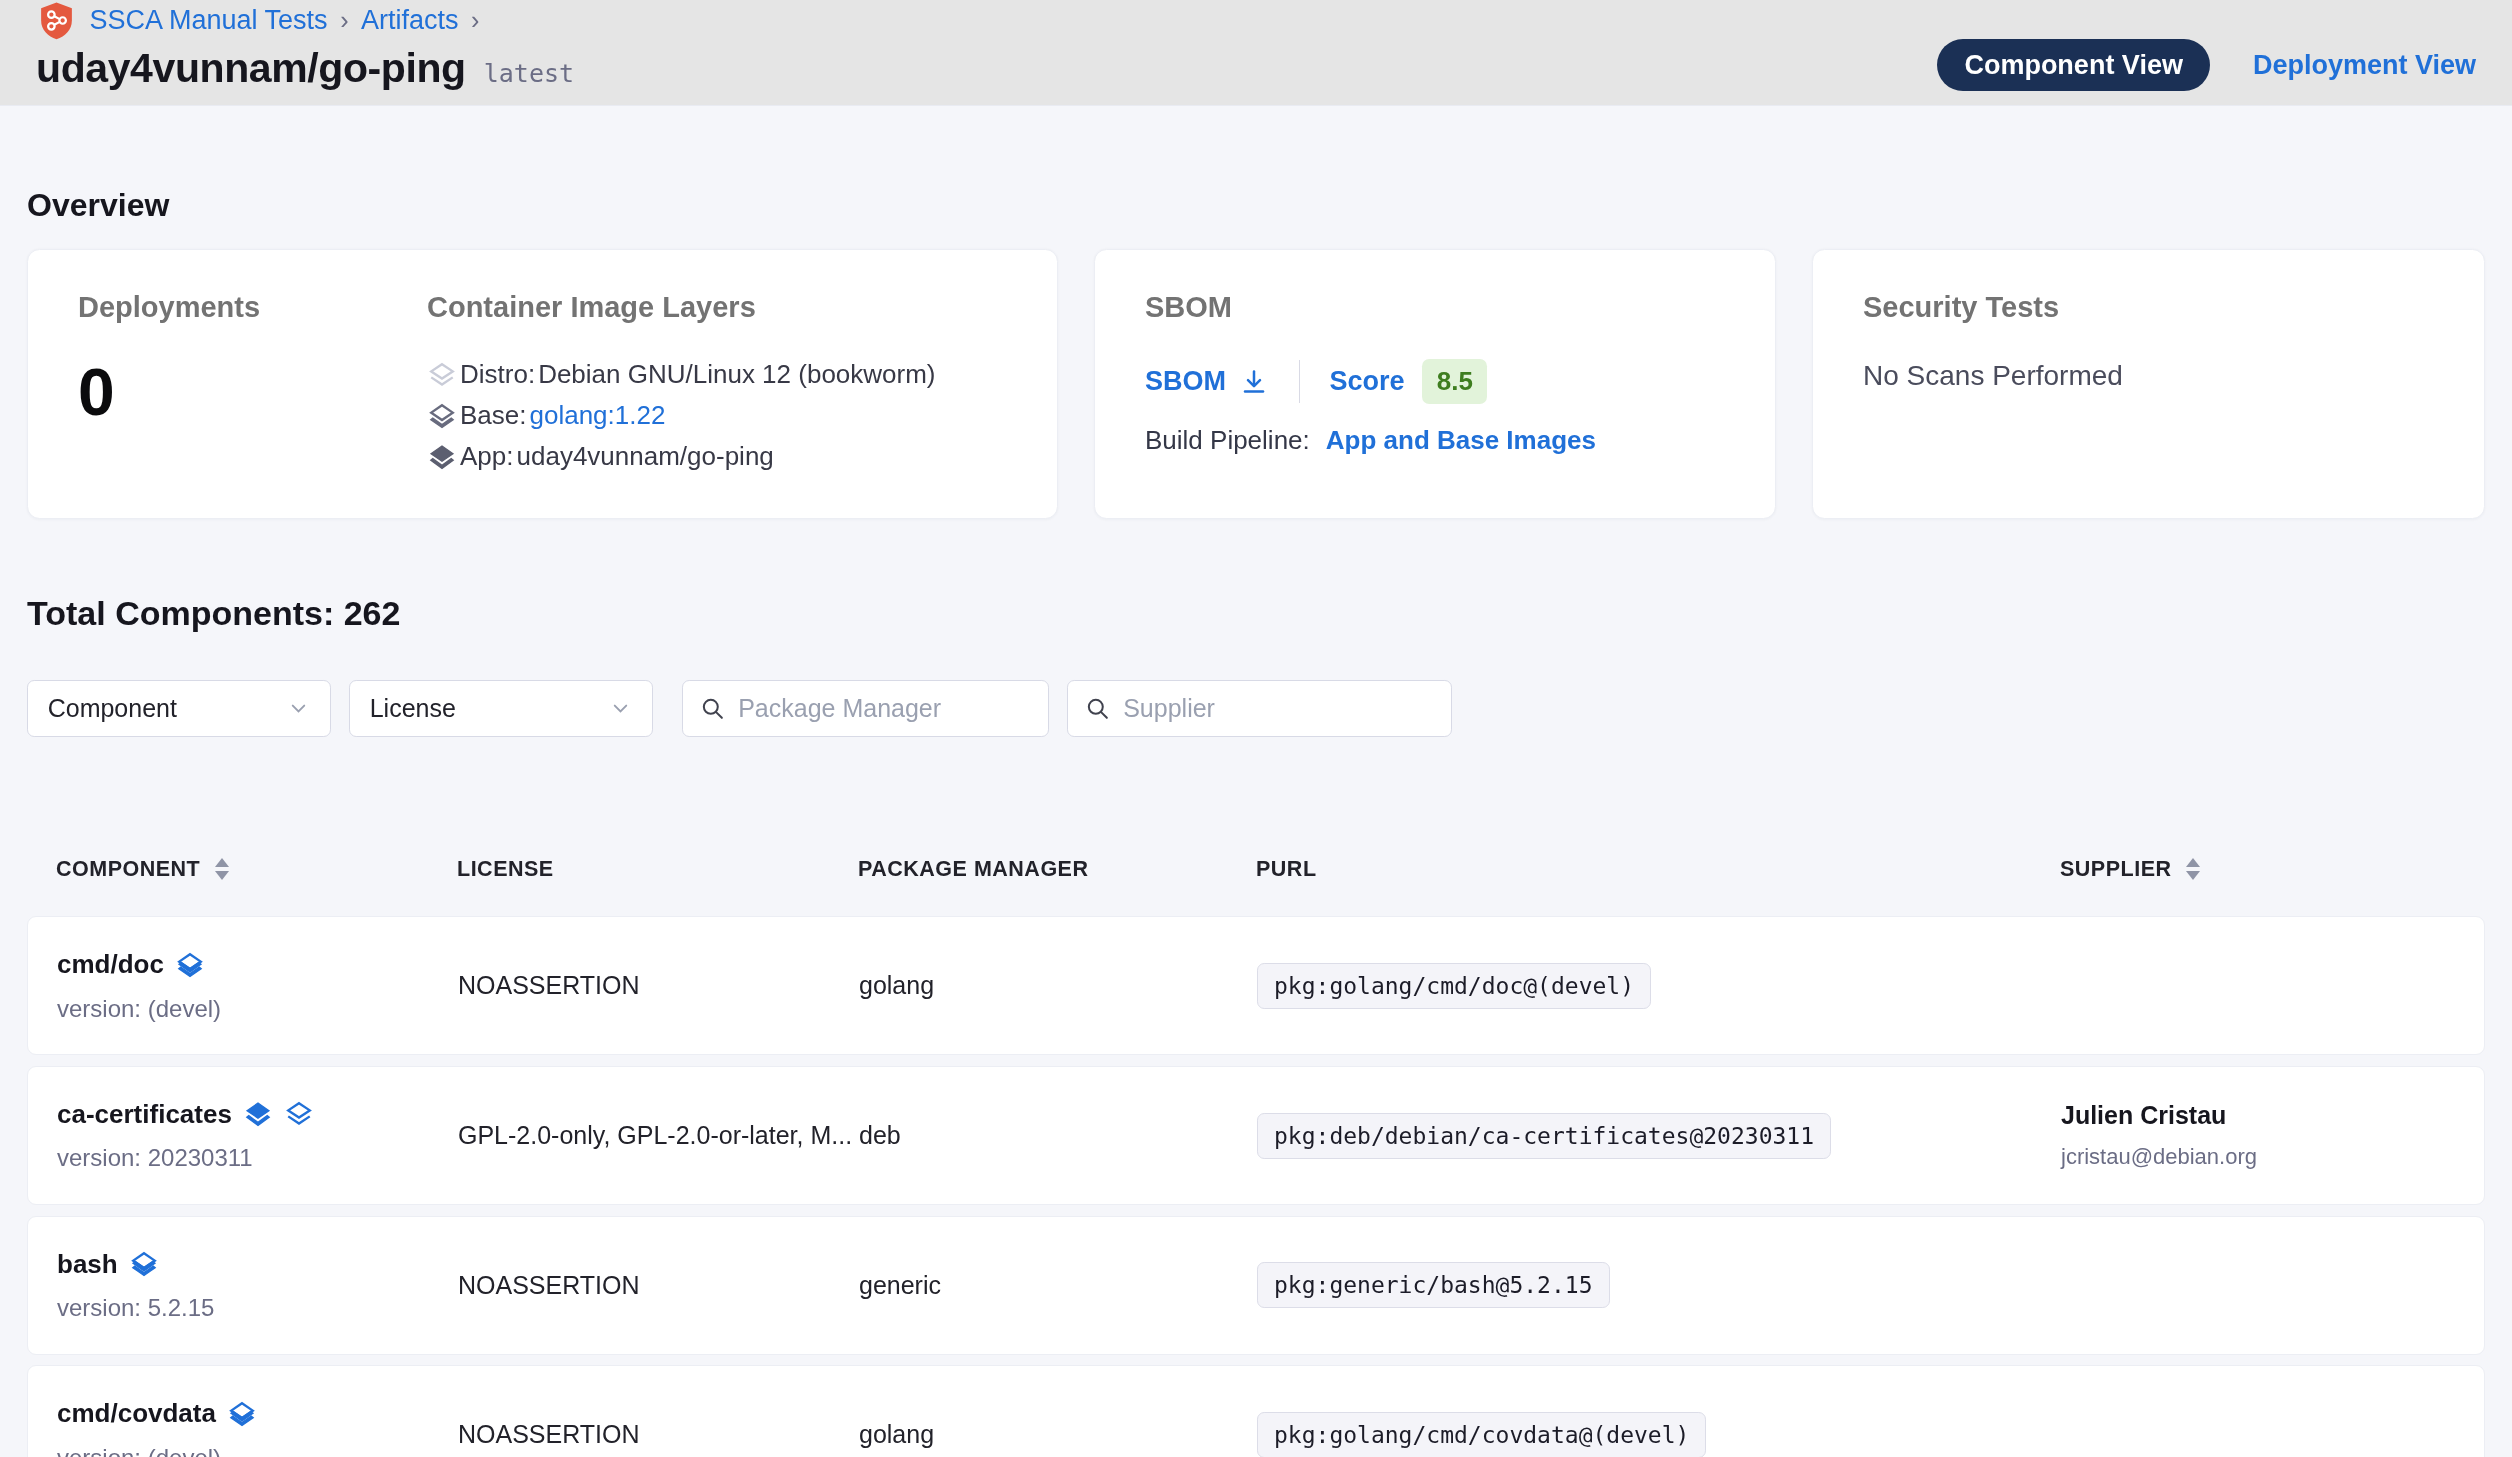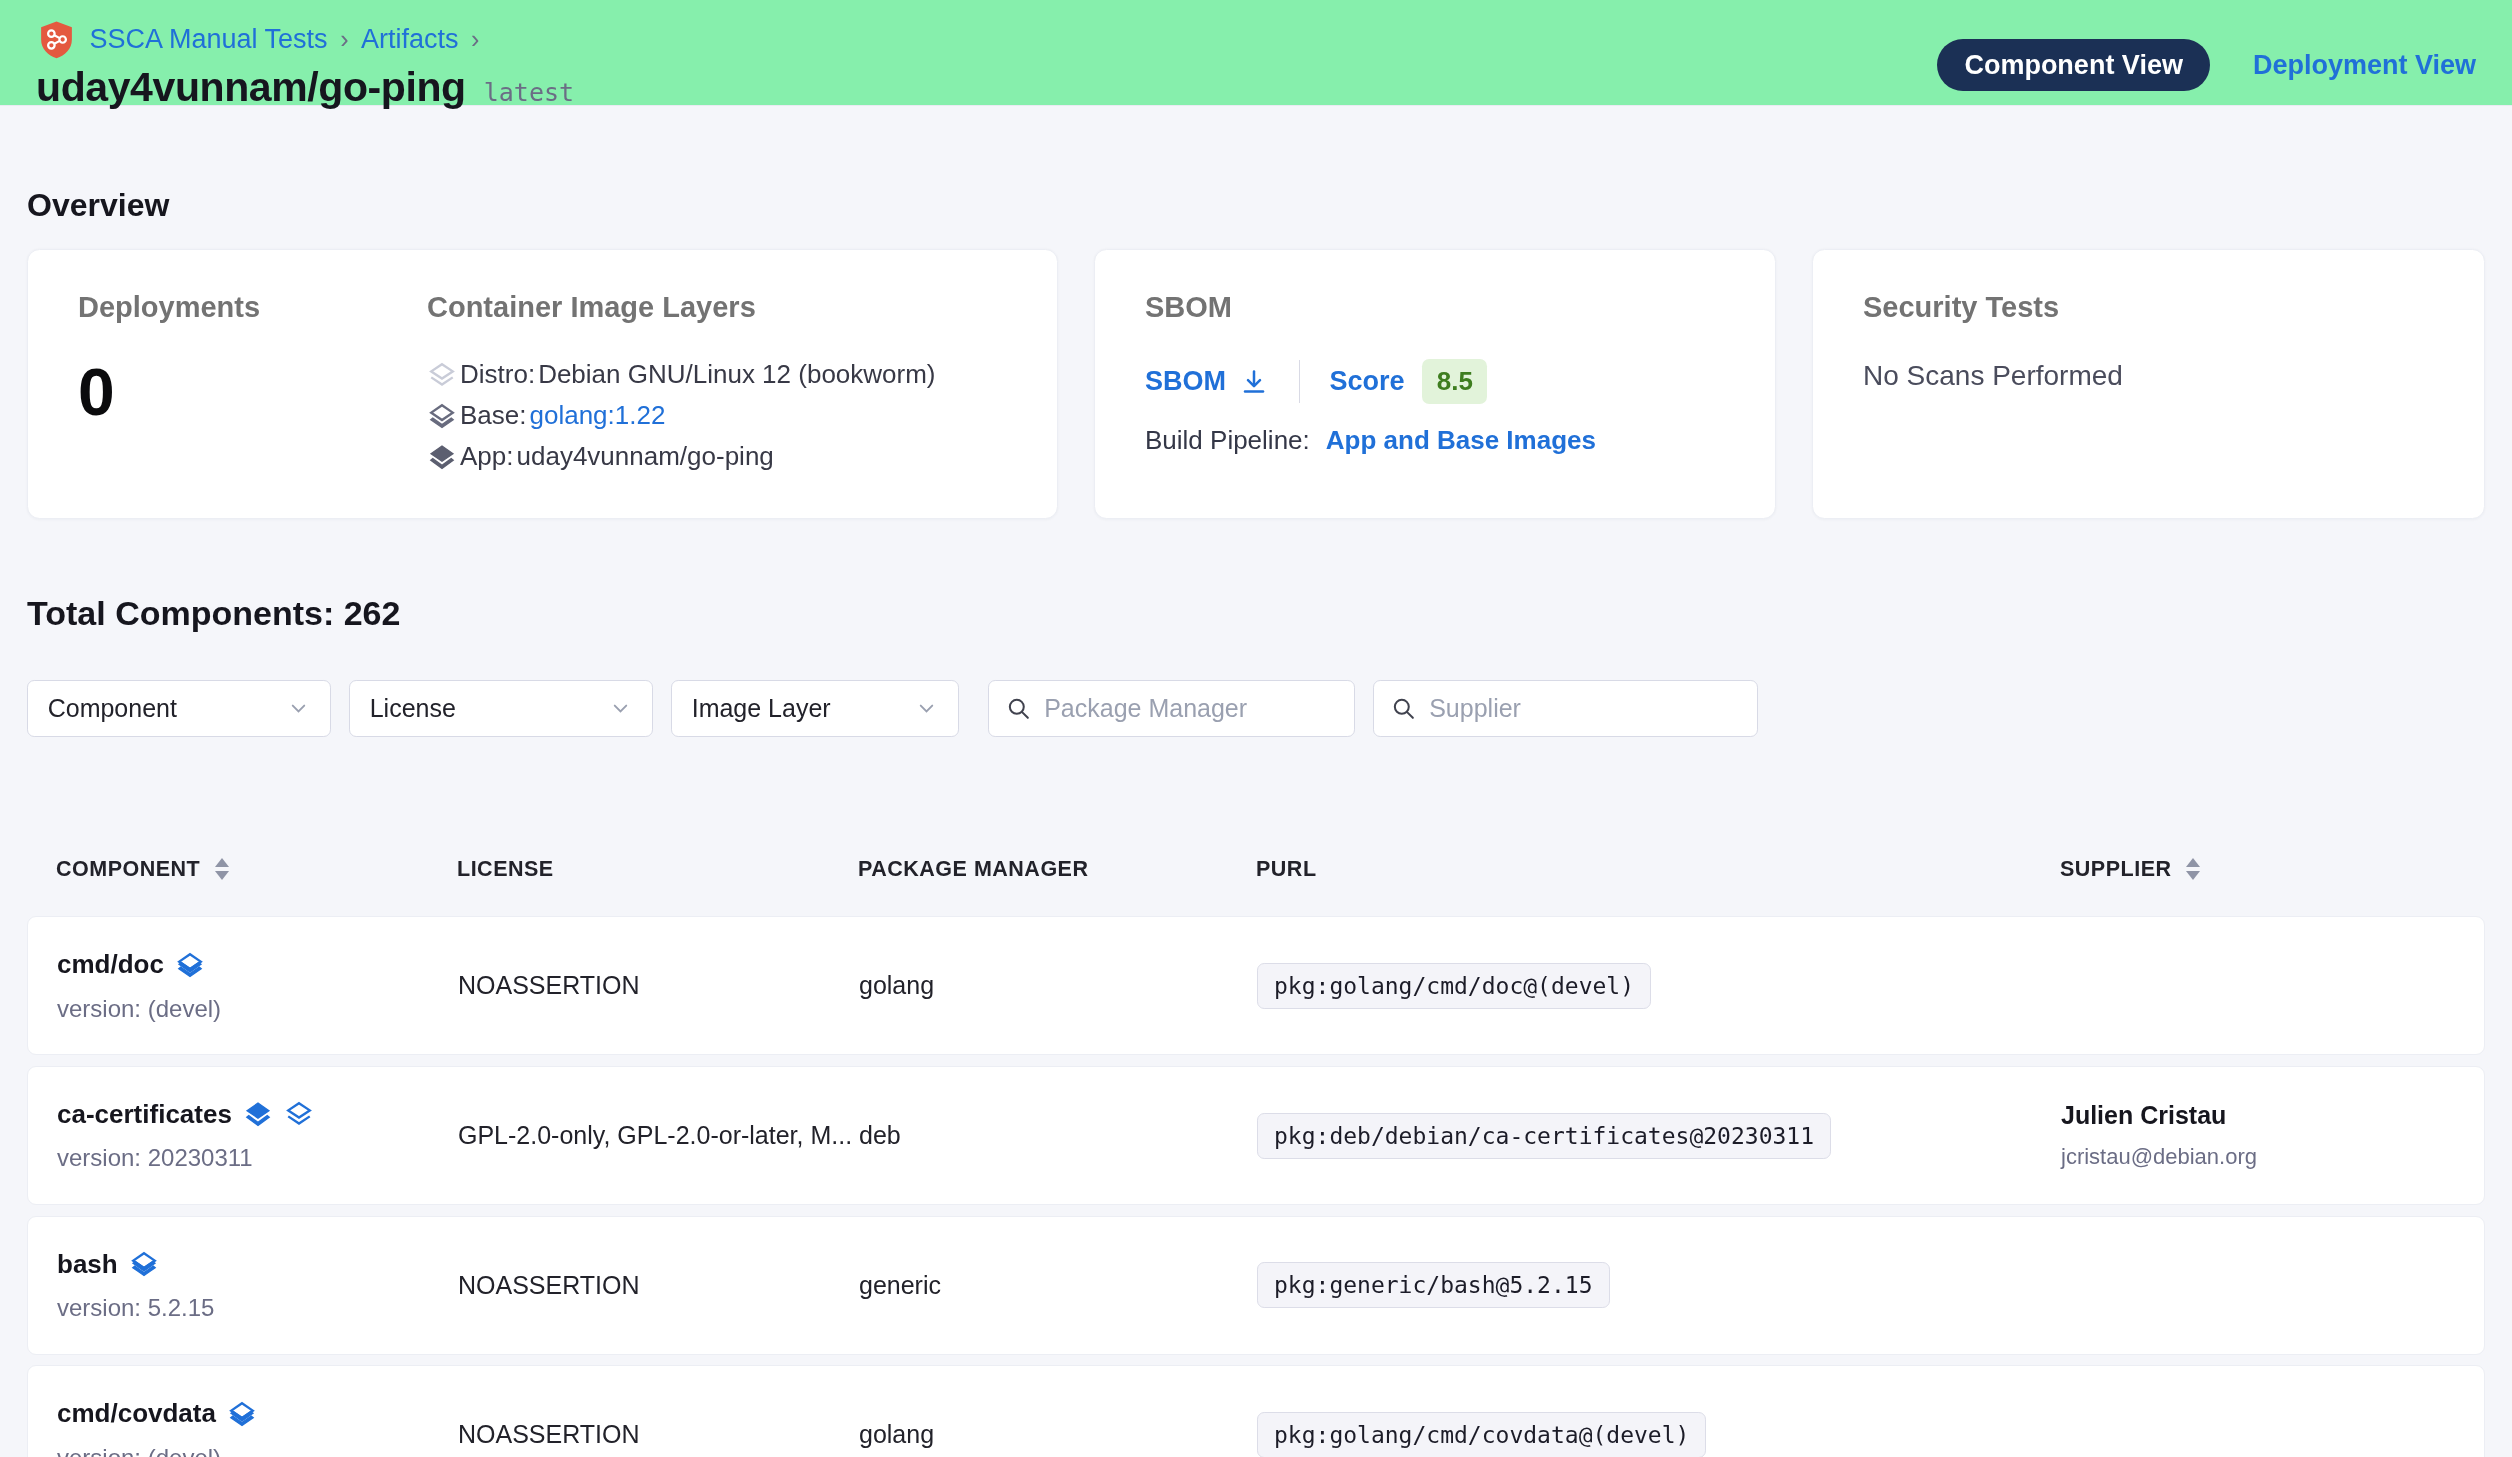--- a/index.html
+++ b/index.html
@@ -2,21 +2,21 @@
 <html style="font-size:14.3px"><head>
 <meta charset="utf-8">
 <style>
   *{box-sizing:border-box;margin:0;padding:0}
   html,body{width:2512px;height:1458px}
   body{
     font-family:"Liberation Sans",sans-serif;
     background:#f5f6fa;color:#22222a;overflow:hidden;
   }
   
-  .header{background:#86efac;height:106px;padding:19px 36px 0;position:relative;border-bottom:0.9px solid #e9ebf2}
+  .header{background:#e5e5e5;height:106px;padding:0 36px 0;position:relative;border-bottom:0.9px solid #e9ebf2}
   .breadcrumb{display:flex;align-items:center;gap:12.5px;font-size:27px;color:#2070D8}
   .breadcrumb .crumb{color:#2070D8;text-decoration:none;cursor:pointer}
   .breadcrumb .sep{color:#6b6d85;font-size:25px}
   .shield{width:41px;height:41px;flex:0 0 auto}
   .title-row{display:flex;align-items:baseline;margin-top:3.6px}
   .artifact-title{font-size:41px;font-weight:700;color:#16161e;letter-spacing:-0.4px}
   .tag{font-family:"DejaVu Sans Mono",monospace;font-size:25px;color:#6b6d85;margin-left:18px}
   .view-toggle{position:absolute;right:36px;top:39px;display:flex;align-items:center;gap:43px}
   .pill{background:#1B3055;color:#fff;font-size:27px;font-weight:700;border:none;
         border-radius:27px;padding:10.7px 27px;cursor:pointer}
@@ -211,26 +211,20 @@
       <svg class="chev" viewBox="0 0 24 24" fill="none" stroke="#9aa0b0" stroke-width="2" stroke-linecap="round">
           <path d="M6 9l6 6 6-6"></path>
         </svg>
     </div>
     <div class="select">
       <span>License</span>
       <svg class="chev" viewBox="0 0 24 24" fill="none" stroke="#9aa0b0" stroke-width="2" stroke-linecap="round">
           <path d="M6 9l6 6 6-6"></path>
         </svg>
     </div>
-    <div class="select">
-      <span>Image Layer</span>
-      <svg class="chev" viewBox="0 0 24 24" fill="none" stroke="#9aa0b0" stroke-width="2" stroke-linecap="round">
-          <path d="M6 9l6 6 6-6"></path>
-        </svg>
-    </div>
     <div class="search-box pm">
       <svg class="mag" viewBox="0 0 24 24" fill="none" stroke="#40424e" stroke-width="1.8" stroke-linecap="round">
           <circle cx="10.5" cy="10.5" r="6.2"></circle>
           <path d="M15.2 15.2 20.3 20.3"></path>
         </svg>
       <input type="text" placeholder="Package Manager" style="">
     </div>
     <div class="search-box sup">
       <svg class="mag" viewBox="0 0 24 24" fill="none" stroke="#40424e" stroke-width="1.8" stroke-linecap="round">
           <circle cx="10.5" cy="10.5" r="6.2"></circle>

